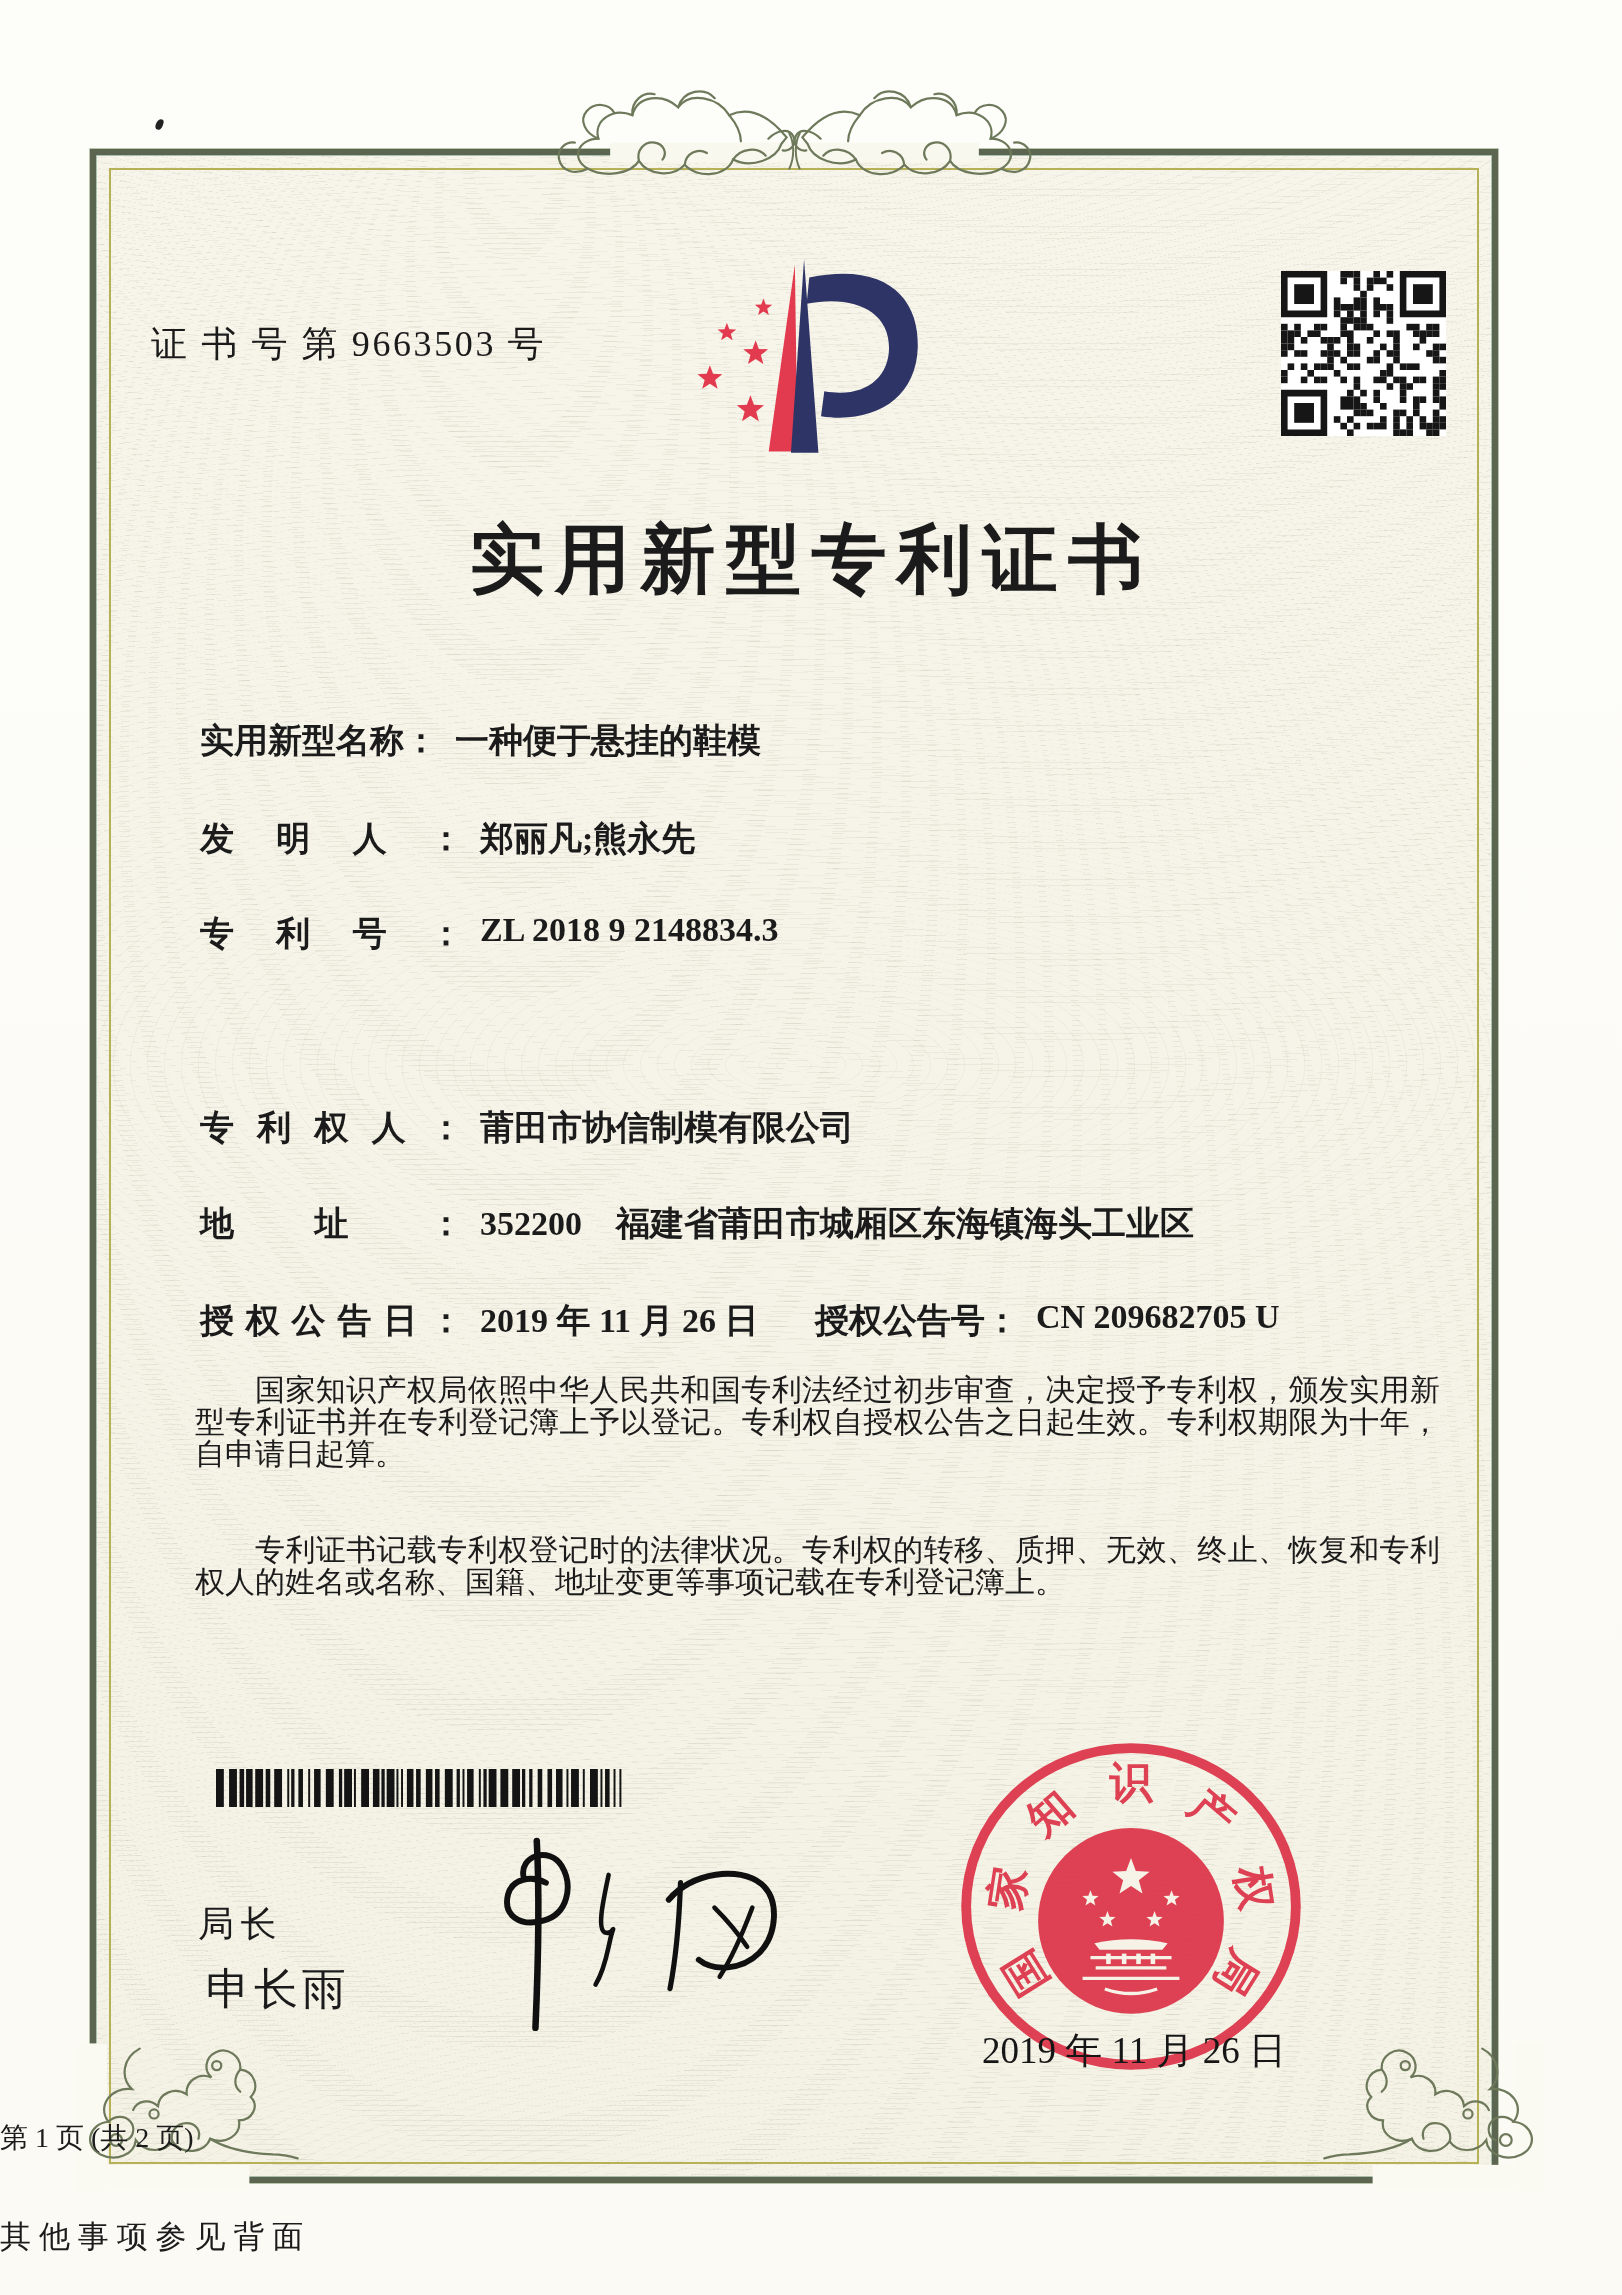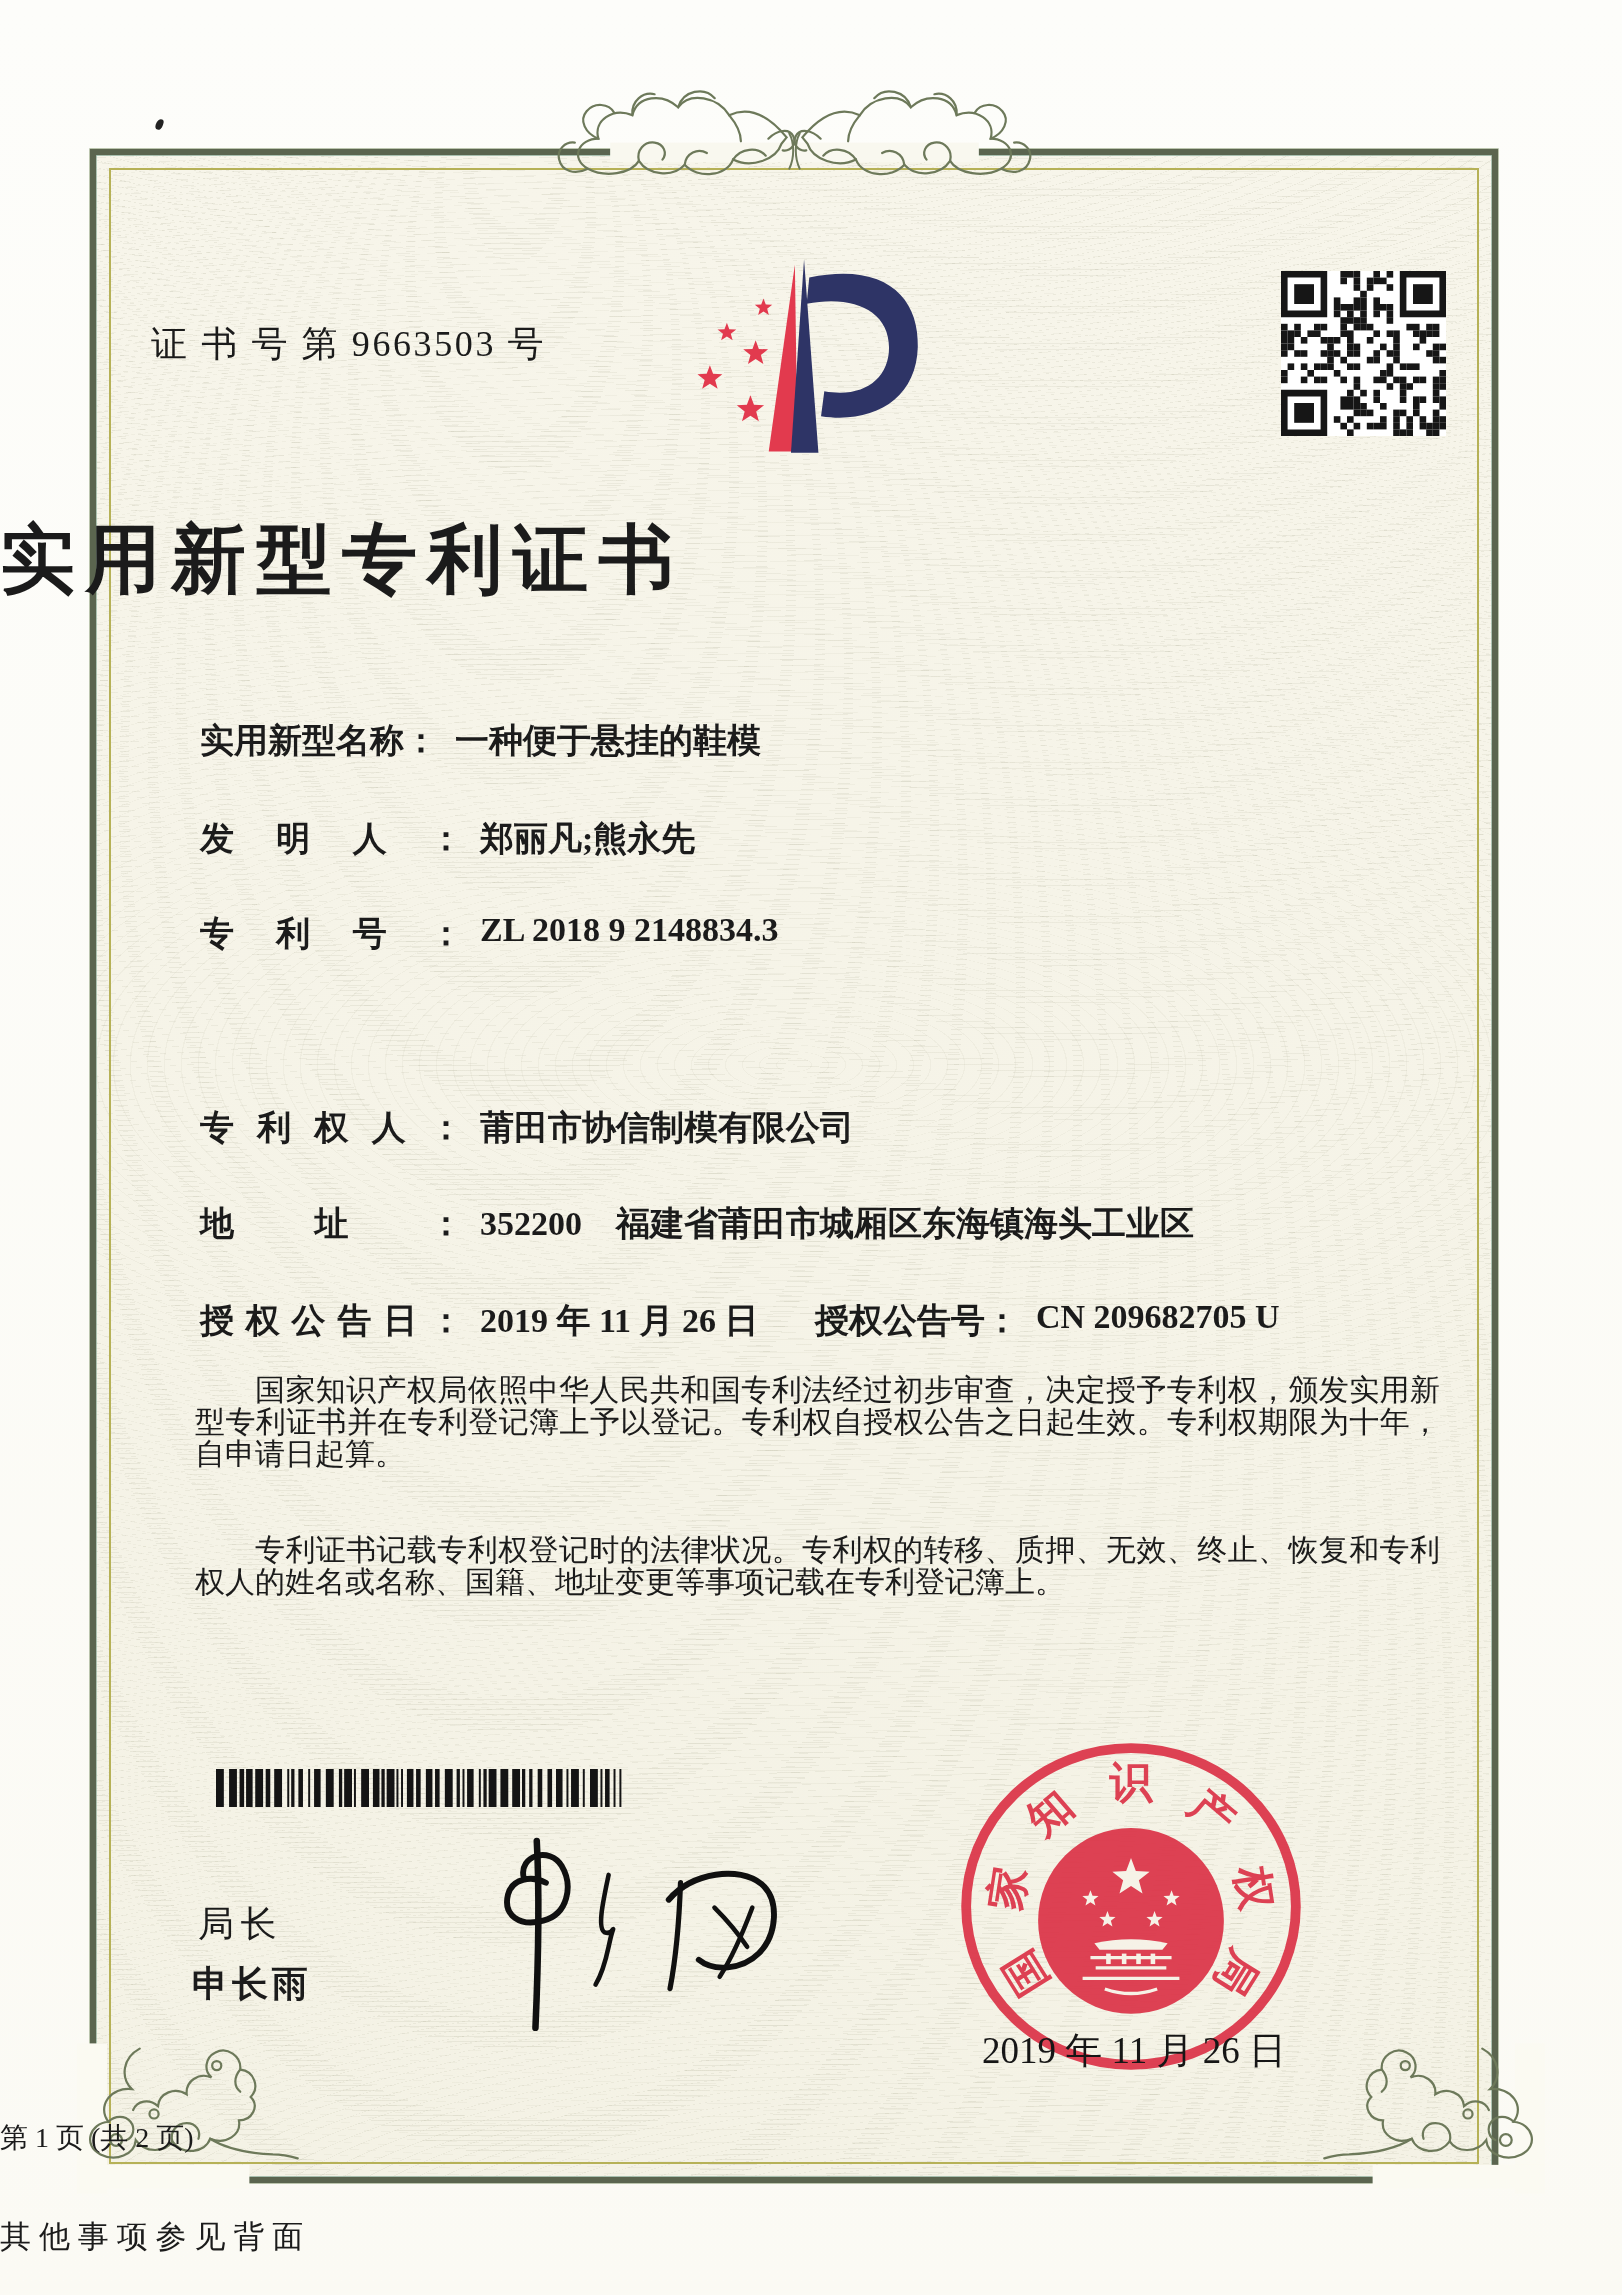--- a/index.html
+++ b/index.html
@@ -26,32 +26,32 @@
   }
   .ornament-top{position:absolute;left:533px;top:60px;width:523px;height:141px;}
   .corner-flourish{position:absolute;width:222px;height:151px;}
   .corner-flourish.left{left:77px;top:2043px;}
   .corner-flourish.right{left:1323px;top:2043px;transform:scaleX(-1);}
   .speck{position:absolute;left:156px;top:119px;width:7.2px;height:10.5px;background:#222;border-radius:70% 40% 60% 50%;transform:rotate(18deg);}
   
   .cert-no{position:absolute;left:151px;top:275px;font-size:36px;letter-spacing:2.6px;margin-top:45px;}
   .logo{position:absolute;left:686px;top:254px;width:257px;height:204px;}
   .qr{position:absolute;left:1281px;top:271px;width:165px;height:165px;background:#fff;}
-  .title{position:absolute;left:0;right:0;top:510px;text-align:left;font-size:75px;font-weight:bold;letter-spacing:10.5px;}
+  .title{position:absolute;left:0;right:0;top:510px;text-align:center;font-size:75px;font-weight:bold;letter-spacing:10.5px;}
   
   .row{position:absolute;left:200px;font-size:34px;white-space:nowrap;font-weight:bold;}
   .row-label{display:inline-block;width:263px;text-align:justify;text-align-last:justify;vertical-align:top;}
   .row-label.auto{width:auto;text-align-last:auto;}
   .row-value{margin-left:17px;}
   
   .para{position:absolute;left:195px;width:1245px;font-size:30px;line-height:32px;text-align:justify;text-indent:60px;}
   
   .barcode{position:absolute;left:216px;top:1769px;width:408px;height:38px;}
   .sig-title{position:absolute;left:198px;top:1900px;font-size:36px;letter-spacing:6.5px;}
-  .sig-name{position:absolute;left:192px;top:1960px;font-size:36px;letter-spacing:3.9px;font-weight:bold;}
+  .sig-name{position:absolute;left:206px;top:1960px;font-size:44px;letter-spacing:3.9px;}
   .signature{position:absolute;left:440px;top:1837px;width:366px;height:196px;}
   .seal{position:absolute;left:957px;top:1739px;width:348px;height:335px;opacity:.93;}
   .seal svg{position:absolute;left:0;top:0;}
   .seal-arc-text{position:absolute;left:0;top:0;width:100%;height:100%;font-family:"Liberation Serif","DejaVu Serif",serif;}
   .seal-date{position:absolute;left:982px;top:2026px;font-size:37px;color:#161616;z-index:5;white-space:nowrap;}
   .page-num{position:absolute;left:0;right:0;top:2119px;text-align:left;font-size:28px;}
   .back-note{position:absolute;left:0;right:0;top:2216px;font-size:31px;letter-spacing:7.9px;}
   .green-line{stroke:#6d795a;fill:none;stroke-linecap:round;}
 </style>
 </head>

